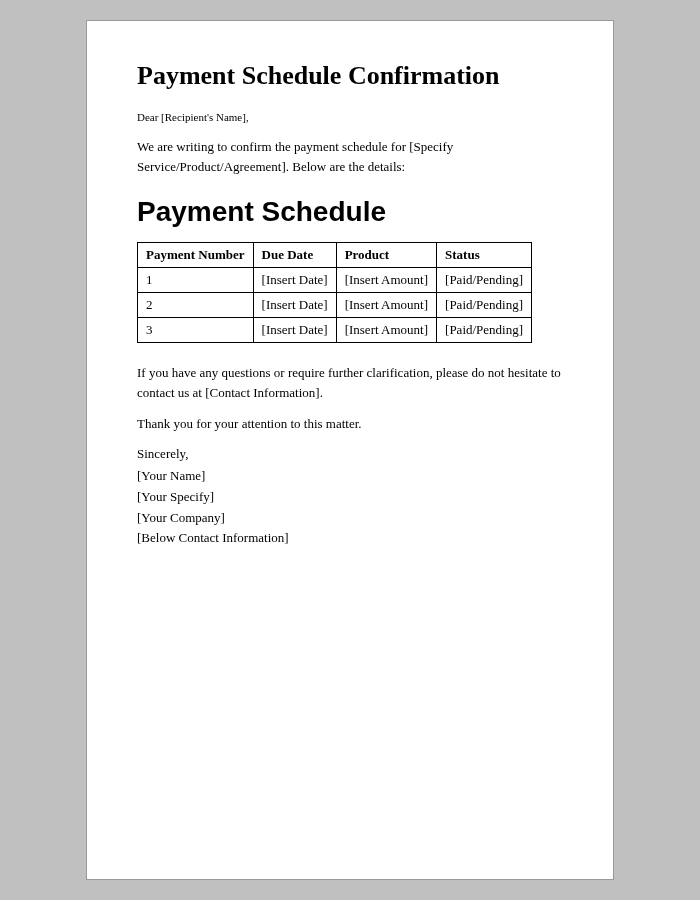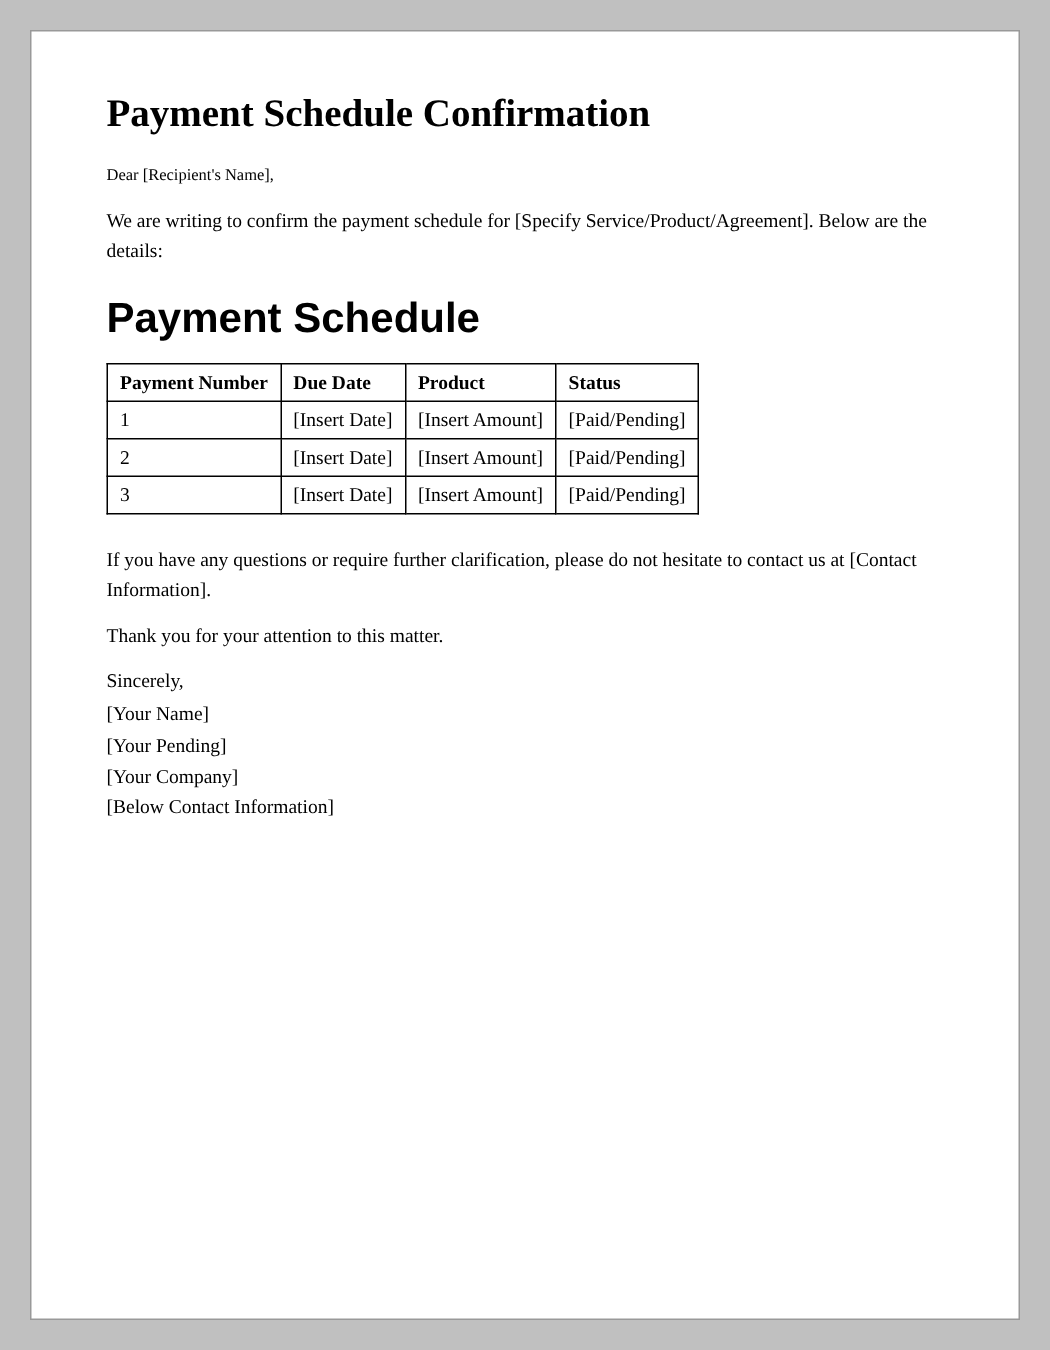--- a/index.html
+++ b/index.html
@@ -13,21 +13,21 @@
       display: flex;
       justify-content: center;
       align-items: flex-start;
       min-height: 900px;
       padding: 20px;
       font-family: 'Times New Roman', Times, serif;
     }
 
     .document {
       background: #ffffff;
-      width: 660px;
+      width: 528px;
       min-height: 860px;
       border: 1px solid #999;
       padding: 40px 50px 50px 50px;
     }
 
     .main-title {
       font-size: 26px;
       font-weight: bold;
       margin-bottom: 20px;
       font-family: 'Times New Roman', Times, serif;
@@ -159,18 +159,18 @@
   </table>
 
   <p class="closing-text">If you have any questions or require further clarification, please do not hesitate to contact us at [Contact Information].</p>
 
   <p class="thank-you">Thank you for your attention to this matter.</p>
 
   <p class="sincerely">Sincerely,</p>
 
   <div class="signature-block">
     <div>[Your Name]</div>
-    <div>[Your Pending]</div>
+    <div>[Your Specify]</div>
     <div>[Your Company]</div>
     <div>[Below Contact Information]</div>
   </div>
 
 </div>
 
 </body></html>

